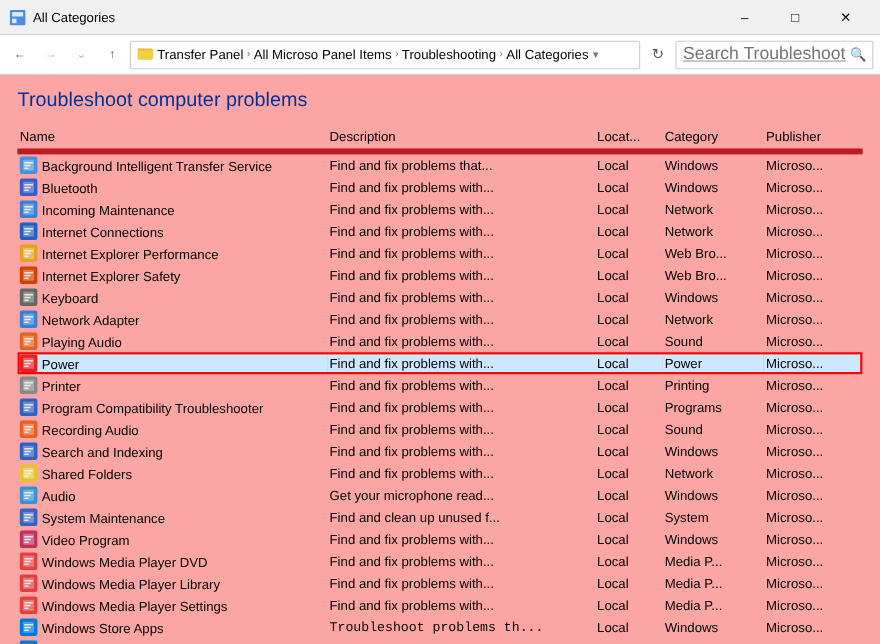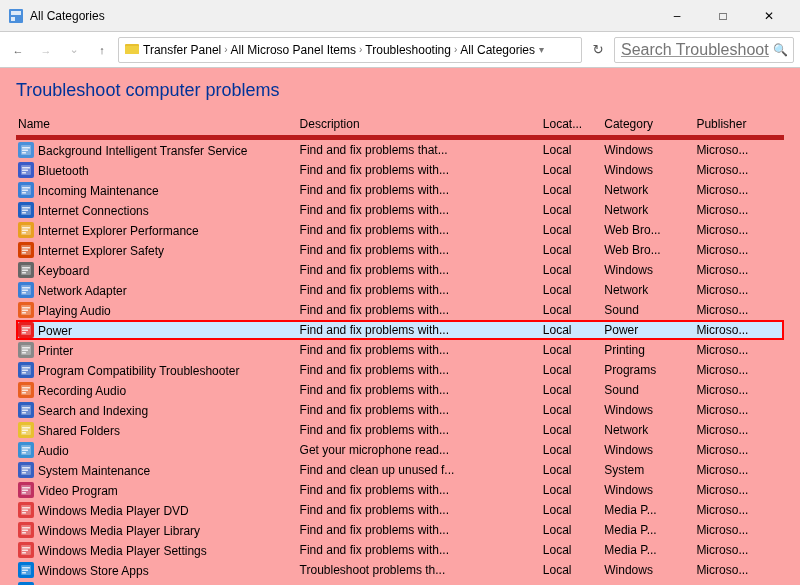--- a/index.html
+++ b/index.html
@@ -704,21 +704,21 @@
               <rect x="1" y="1" width="10" height="10" rx="1" fill="rgba(255,255,255,0.3)"></rect>
               <rect x="2" y="3" width="8" height="1.5" rx="0.5" fill="rgba(255,255,255,0.8)"></rect>
               <rect x="2" y="5.5" width="6" height="1.5" rx="0.5" fill="rgba(255,255,255,0.8)"></rect>
               <rect x="2" y="8" width="4" height="1.5" rx="0.5" fill="rgba(255,255,255,0.8)"></rect>
             </svg>
           </span>
         </span>
         <span>Windows Store Apps</span>
       </div>
     </td>
-    <td class="col-desc" style="max-width:190px;overflow:hidden;text-overflow:ellipsis;white-space:nowrap;">Troubleshoot problems th...</td>
+    <td class="col-desc" style="max-width:190px;overflow:hidden;text-overflow:ellipsis;white-space:nowrap;font-family:Liberation Mono, monospace;">Troubleshoot problems th...</td>
     <td class="col-loc">Local</td>
     <td class="col-cat">Windows</td>
     <td class="col-pub">Microso...</td>
   </tr>
         <tr>
     <td class="col-name">
       <div class="row-name">
         <span class="row-icon">
           <span style="display:inline-block;width:16px;height:16px;background:#0078d7;border-radius:2px;display:flex;align-items:center;justify-content:center;">
             <svg width="12" height="12" viewBox="0 0 12 12">

